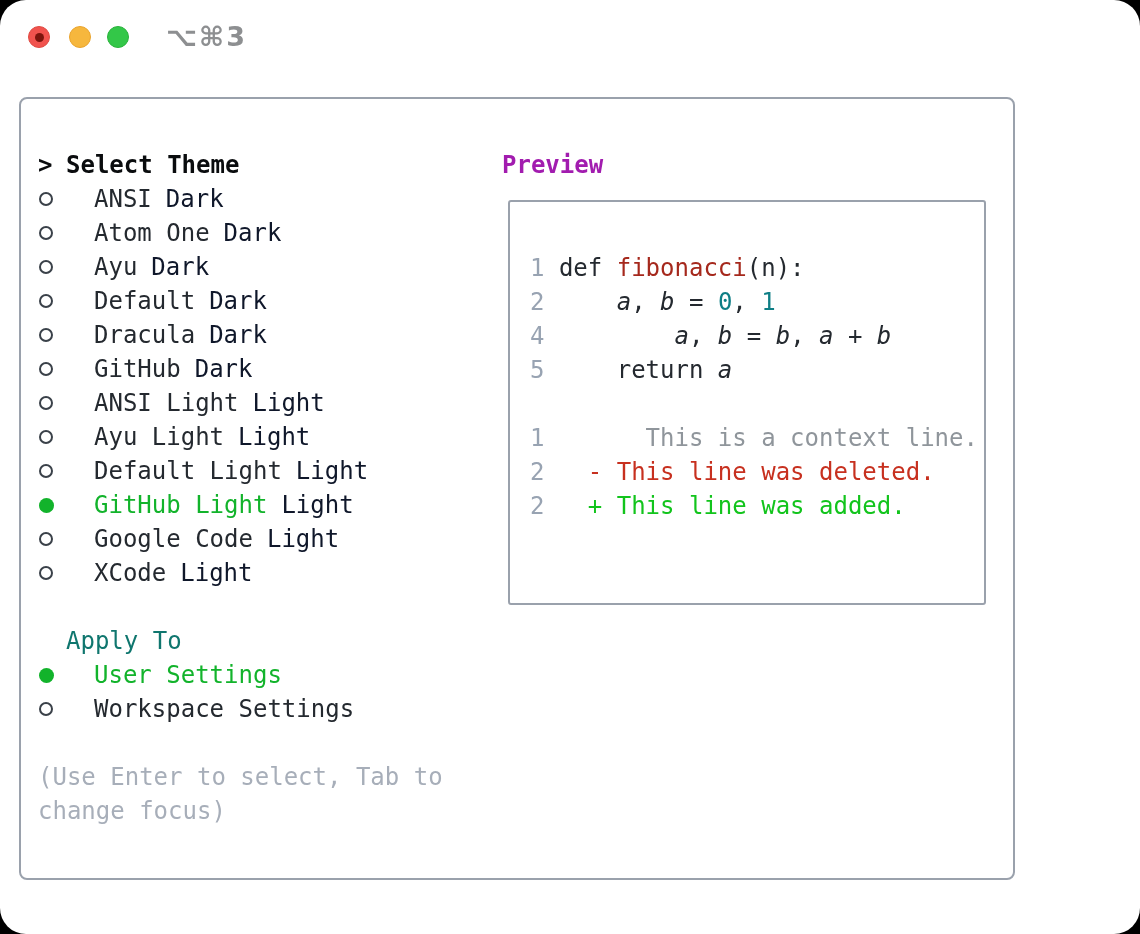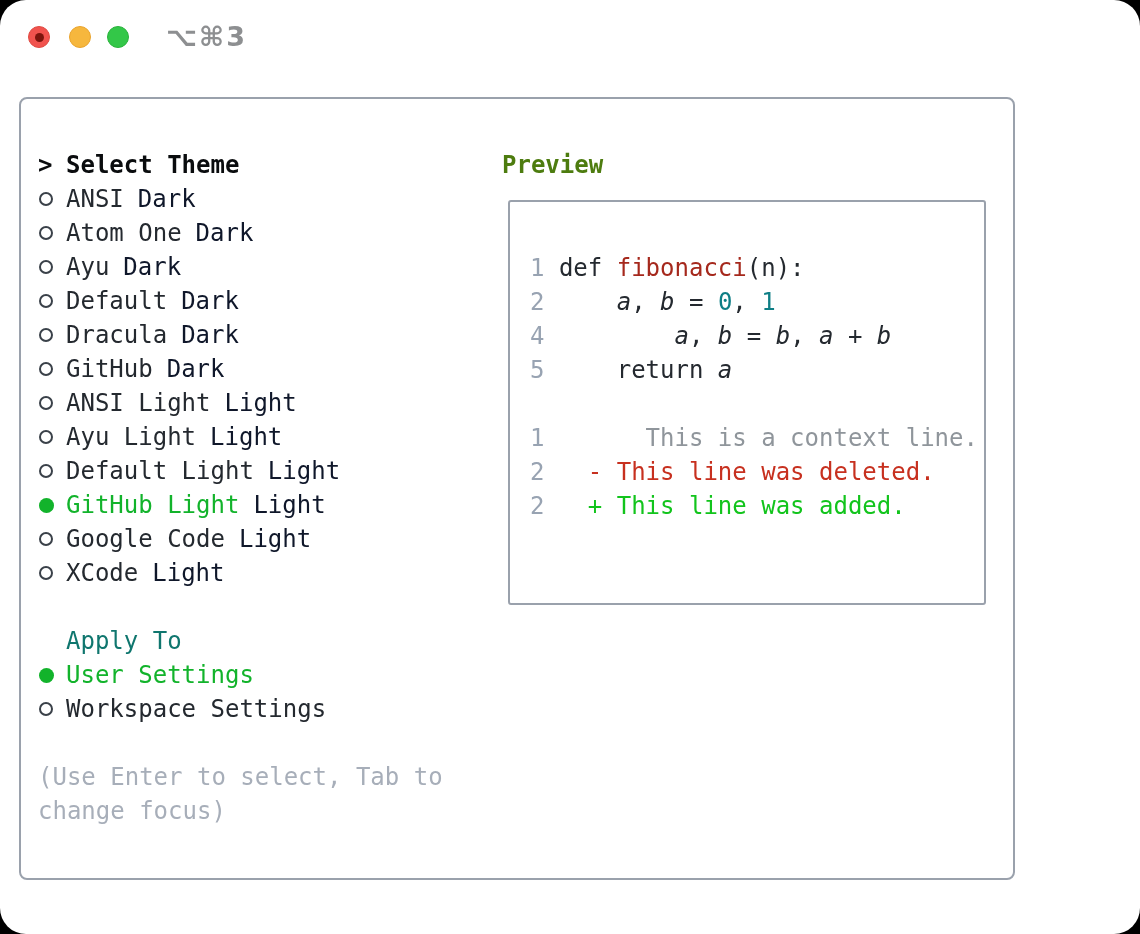--- a/index.html
+++ b/index.html
@@ -35,28 +35,28 @@
     border-radius:8px;
     background:#fff;
   }
   .left-col{position:absolute;left:17px;top:49px;}
   .row{height:34px;display:flex;align-items:center;font-size:24px;}
   .marker{width:28px;flex:none;display:flex;align-items:center;}
   .prompt{font-weight:700;color:#0a0c0e;font-size:24px;}
   .header-label{font-weight:700;color:#0a0c0e;}
   .ring{width:14px;height:14px;box-sizing:border-box;border:2px solid #3a4149;border-radius:50%;margin-left:1px;}
   .bullet{width:15px;height:15px;border-radius:50%;background:var(--green-ui);margin-left:1px;}
-  .name{color:#24292f;}
+  .name{color:#24292f;margin-left:28px;}
   .name.selected{color:var(--green-ui);}
   .tag{color:#0f172a;margin-left:14px;}
   .apply-label{color:#0f766e;}
   .spacer{height:34px;}
   .hint{width:440px;font-size:24px;line-height:34px;color:#a7aeb9;}
   
-  .preview-title{position:absolute;left:481px;top:49px;font-weight:700;color:#4d7c0f;}
+  .preview-title{position:absolute;left:481px;top:49px;font-weight:700;color:#a21caf;}
   .preview-box{
     position:absolute;left:487px;top:101px;width:478px;height:405px;
     box-sizing:border-box;
     border:2px solid var(--panel-border);
     border-radius:3px;
     padding:49px 0 0 20px;
     background:#fff;
     overflow:hidden;
   }
   .line{height:34px;white-space:pre;font-size:24px;line-height:34px;}

